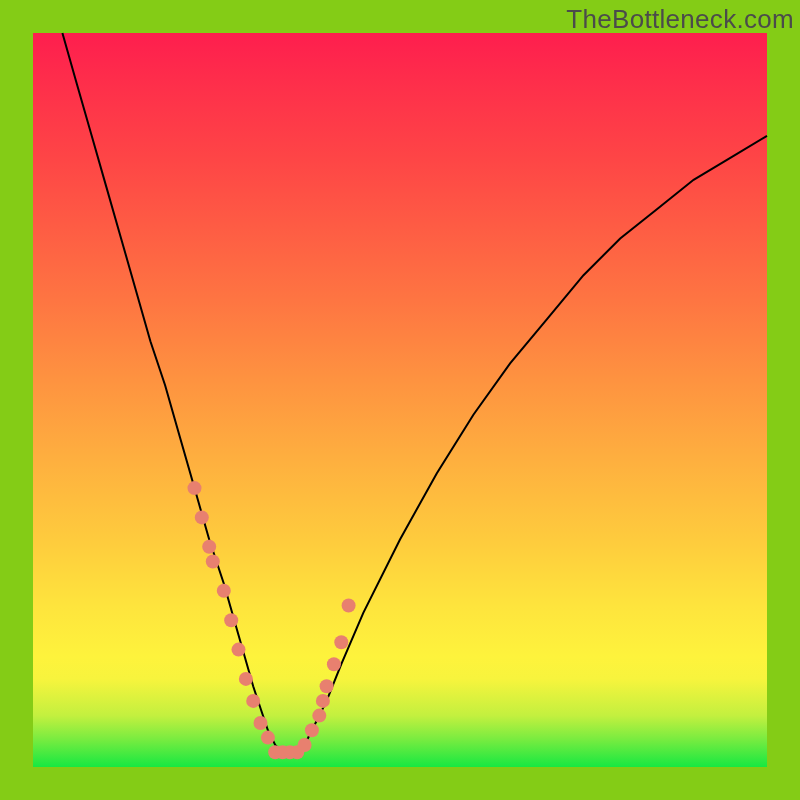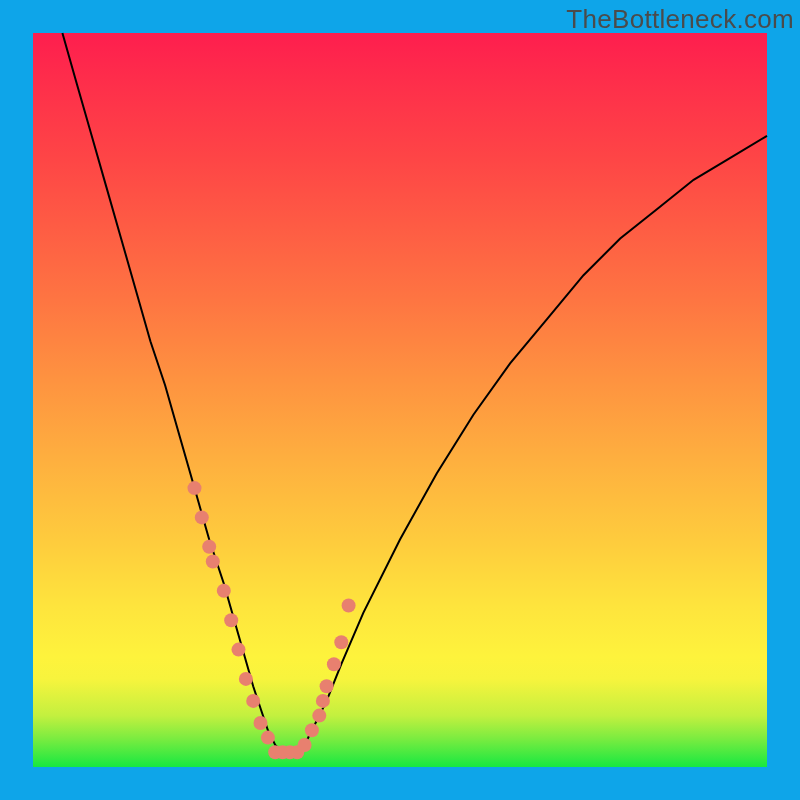--- a/index.html
+++ b/index.html
@@ -8,21 +8,21 @@
     width: 800px;
     height: 800px;
     background: #000;
     font-family: Arial, Helvetica, sans-serif;
     overflow: hidden;
   }
   .stage {
     position: relative;
     width: 800px;
     height: 800px;
-    background: #0ea5e9;
+    background: #84cc16;
   }
   .plot-area {
     position: absolute;
     left: 33px;
     top: 33px;
     width: 734px;
     height: 734px;
     
     background: linear-gradient(
       to top,

